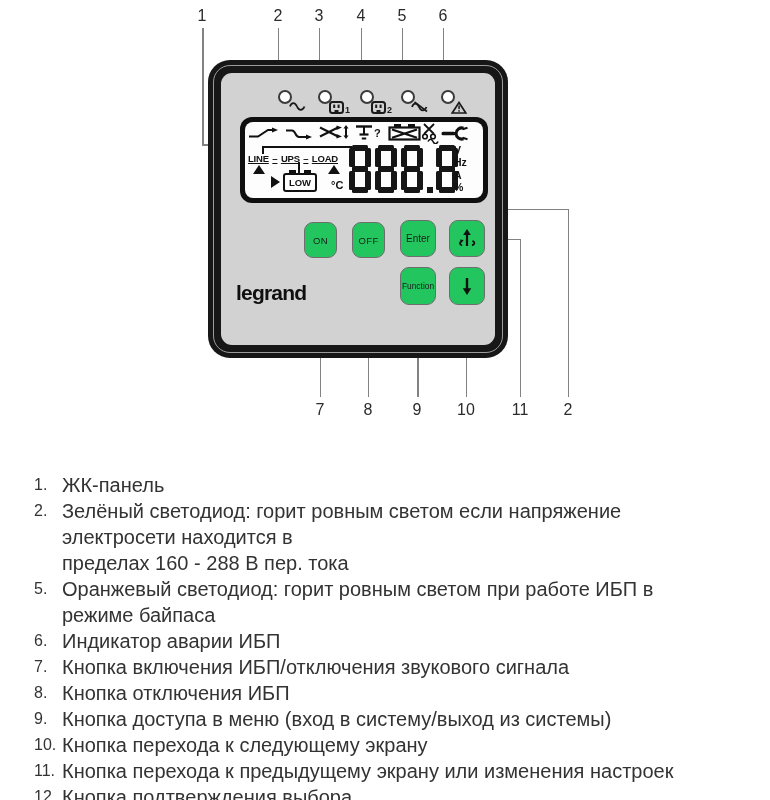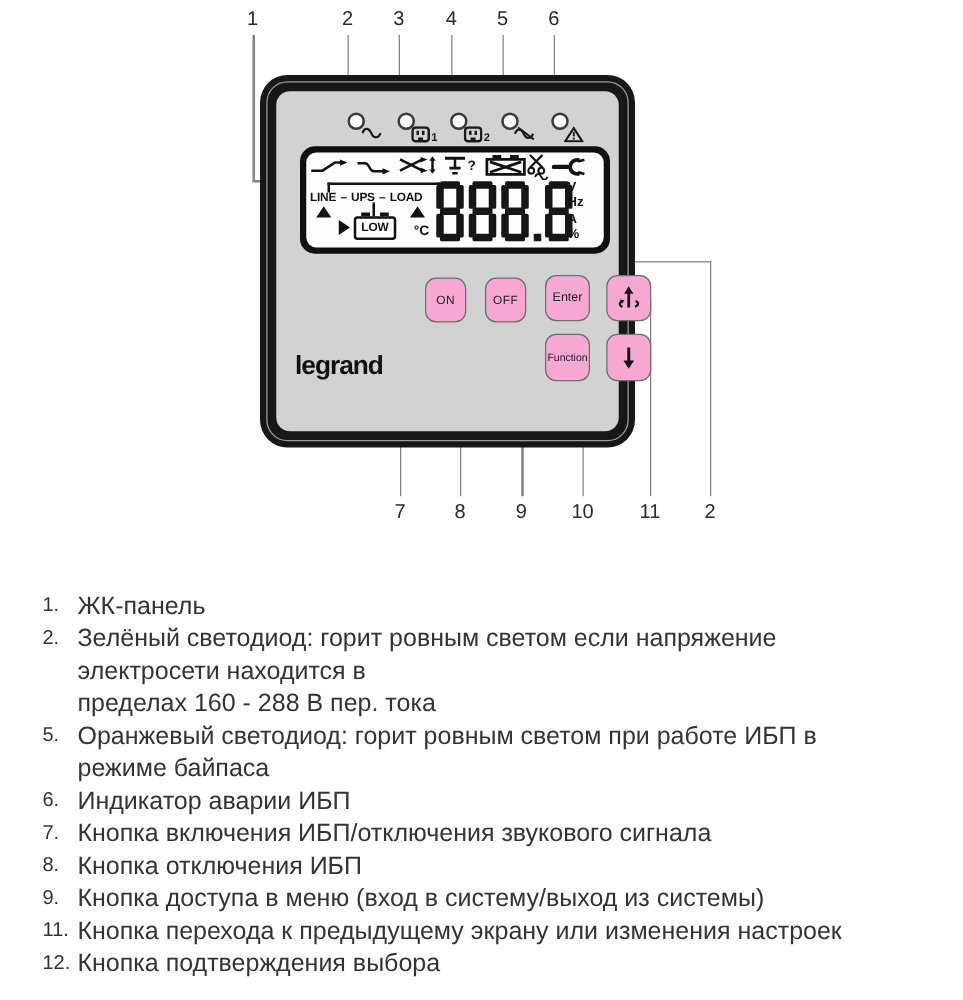--- a/index.html
+++ b/index.html
@@ -17,21 +17,21 @@
   .led{position:absolute;width:14px;height:14px;border:2px solid #3a3a3a;border-radius:50%;
        background:#ffffff;box-sizing:border-box;top:90px;}
   .led-icon{position:absolute;top:101px;}
   .led-sub{position:absolute;font-size:9px;font-weight:700;color:#1a1a1a;top:105px;}
   
   .lcd-frame{position:absolute;left:240px;top:117px;width:248px;height:86px;background:#0f0f0f;border-radius:12px;}
   .lcd-screen{position:absolute;left:5px;top:5px;width:238px;height:76px;background:#fdfdfd;border-radius:8px;}
   .abs{position:absolute;}
   .lcd-txt{color:#111;font-weight:700;}
   .flow-row{position:absolute;left:3px;top:31px;width:90px;display:flex;justify-content:space-between;
-            font-size:9.5px;font-weight:800;color:#111;letter-spacing:-0.2px;}
+            font-size:9.5px;font-weight:800;color:#111;letter-spacing:-0.2px;text-decoration:underline;}
   .bracket{position:absolute;left:17px;top:24px;width:86px;height:6px;border-top:2px solid #111;
            border-left:2px solid #111;border-right:2px solid #111;}
   .tri-up{position:absolute;width:0;height:0;border-left:6px solid transparent;
           border-right:6px solid transparent;border-bottom:9px solid #111;}
   .tri-right{position:absolute;width:0;height:0;border-top:6px solid transparent;
              border-bottom:6px solid transparent;border-left:9px solid #111;}
   .stem{position:absolute;left:53px;top:40px;width:2px;height:11px;background:#111;}
   .batt-low{position:absolute;left:38px;top:51px;width:34px;height:19px;border:2px solid #111;
             border-radius:3px;box-sizing:border-box;background:#fff;display:flex;align-items:center;justify-content:center;}
   .batt-low span{font-size:9.5px;font-weight:800;color:#111;letter-spacing:0;}
@@ -45,23 +45,23 @@
   .sb{right:0;top:3px;width:6px;height:19px}
   .sc{right:0;bottom:3px;width:6px;height:19px}
   .sd{left:3px;bottom:0;width:16px;height:6px}
   .se{left:0;bottom:3px;width:6px;height:19px}
   .sf{left:0;top:3px;width:6px;height:19px}
   .sg{left:3px;top:21px;width:16px;height:6px}
   .dp{width:6px;height:6px;background:#161616;align-self:flex-end;margin:0 3px 0 0;}
   .units{position:absolute;left:209px;top:22px;display:flex;flex-direction:column;
          font-size:10.5px;font-weight:800;color:#111;line-height:12.3px;}
   
-  .pbtn{position:absolute;background:#f9a8d4;border:1.2px solid #6e6e6e;border-radius:9px;
+  .pbtn{position:absolute;background:#22c55e;border:1.2px solid #6e6e6e;border-radius:9px;
         box-sizing:border-box;display:flex;align-items:center;justify-content:center;
-        color:#1c1c1c;cursor:pointer;padding:12px;font-family:"Liberation Sans",sans-serif;margin-left:36px;}
+        color:#1c1c1c;cursor:pointer;padding:12px;font-family:"Liberation Sans",sans-serif;}
   .brand{position:absolute;left:236px;top:281px;font-size:21px;font-weight:800;color:#0f0f0f;
          letter-spacing:-0.8px;}
   
   .legend{position:absolute;left:34px;top:472px;width:706px;}
   .lrow{display:flex;align-items:flex-start;}
   .lnum{flex:0 0 28px;font-size:16px;color:#333;line-height:26px;}
   .ltxt{font-size:20px;color:#333;line-height:26px;white-space:pre-line;width:662px;}
   svg{display:block;}
 </style>
 </head>
@@ -326,20 +326,24 @@
       </div>
     <div class="lrow">
         <span class="lnum">8.</span>
         <span class="ltxt">Кнопка отключения ИБП</span>
       </div>
     <div class="lrow">
         <span class="lnum">9.</span>
         <span class="ltxt">Кнопка доступа в меню (вход в систему/выход из системы)</span>
       </div>
     <div class="lrow">
+        <span class="lnum">10.</span>
+        <span class="ltxt">Кнопка перехода к следующему экрану</span>
+      </div>
+    <div class="lrow">
         <span class="lnum">11.</span>
         <span class="ltxt">Кнопка перехода к предыдущему экрану или изменения настроек</span>
       </div>
     <div class="lrow">
         <span class="lnum">12.</span>
         <span class="ltxt">Кнопка подтверждения выбора</span>
       </div>
   </div>
 
 </div>

